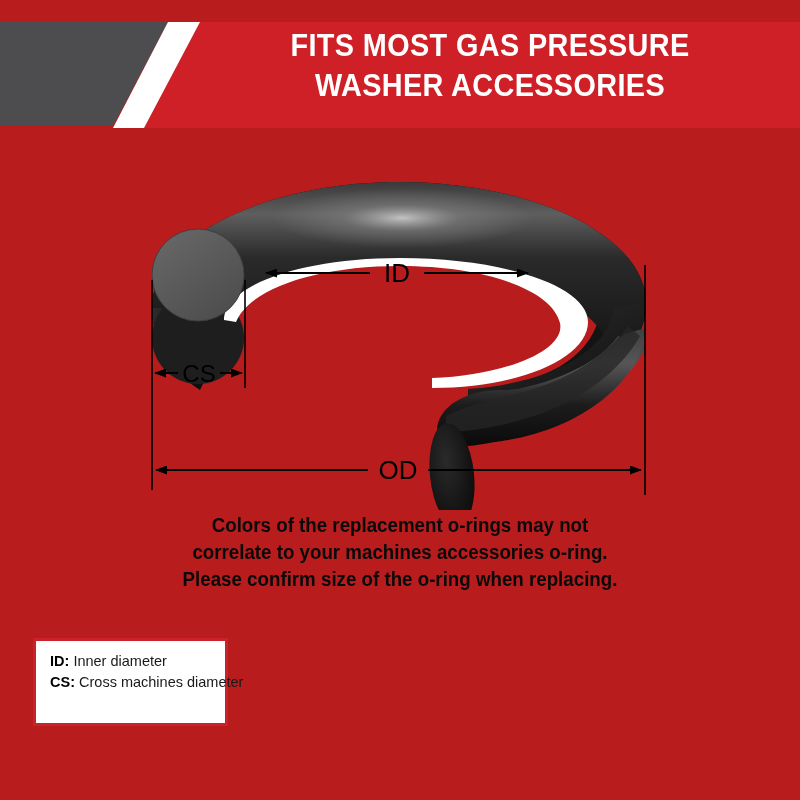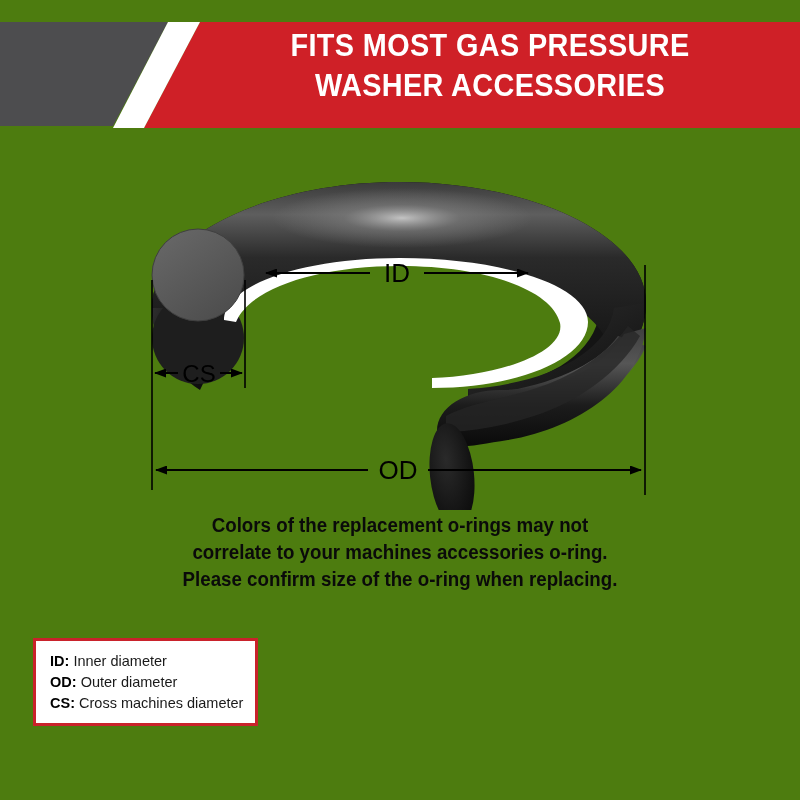--- a/index.html
+++ b/index.html
@@ -8,21 +8,21 @@
     padding: 0;
     background: #ffffff;
   }
   body {
     font-family: "Liberation Sans", sans-serif;
   }
   #page {
     position: relative;
     width: 800px;
     height: 800px;
-    background: #4d7c0f;
+    background: #b91c1c;
     overflow: hidden;
   }
 
   
   #header-banner {
     position: absolute;
     left: 0;
     top: 0;
     width: 800px;
     height: 140px;
@@ -79,21 +79,21 @@
   #note-text .nl {
     display: block;
     white-space: nowrap;
   }
 
   
   #legend-box {
     position: absolute;
     left: 33px;
     top: 638px;
-    width: 225px;
+    width: 195px;
     height: 88px;
     border: 3px solid #c9222b;
     background: #ffffff;
     box-sizing: border-box;
     padding: 10px 0 0 14px;
   }
   .legend-row {
     font-family: "Liberation Sans Narrow", "Liberation Sans", sans-serif;
     font-size: 14.5px;
     line-height: 21px;
@@ -281,22 +281,18 @@
     <span class="nl">correlate to your machines accessories o-ring.</span>
     <span class="nl">Please confirm size of the o-ring when replacing.</span>
   </div>
 
   <div id="legend-box">
     <div class="legend-row">
       <span class="legend-abbr">ID:</span>
       <span class="legend-desc">Inner diameter</span>
     </div>
     <div class="legend-row">
-      <span class="legend-abbr">OD:</span>
-      <span class="legend-desc">Outer diameter</span>
-    </div>
-    <div class="legend-row">
       <span class="legend-abbr">CS:</span>
       <span class="legend-desc">Cross machines diameter</span>
     </div>
   </div>
 
 </div>
 
 </body></html>

